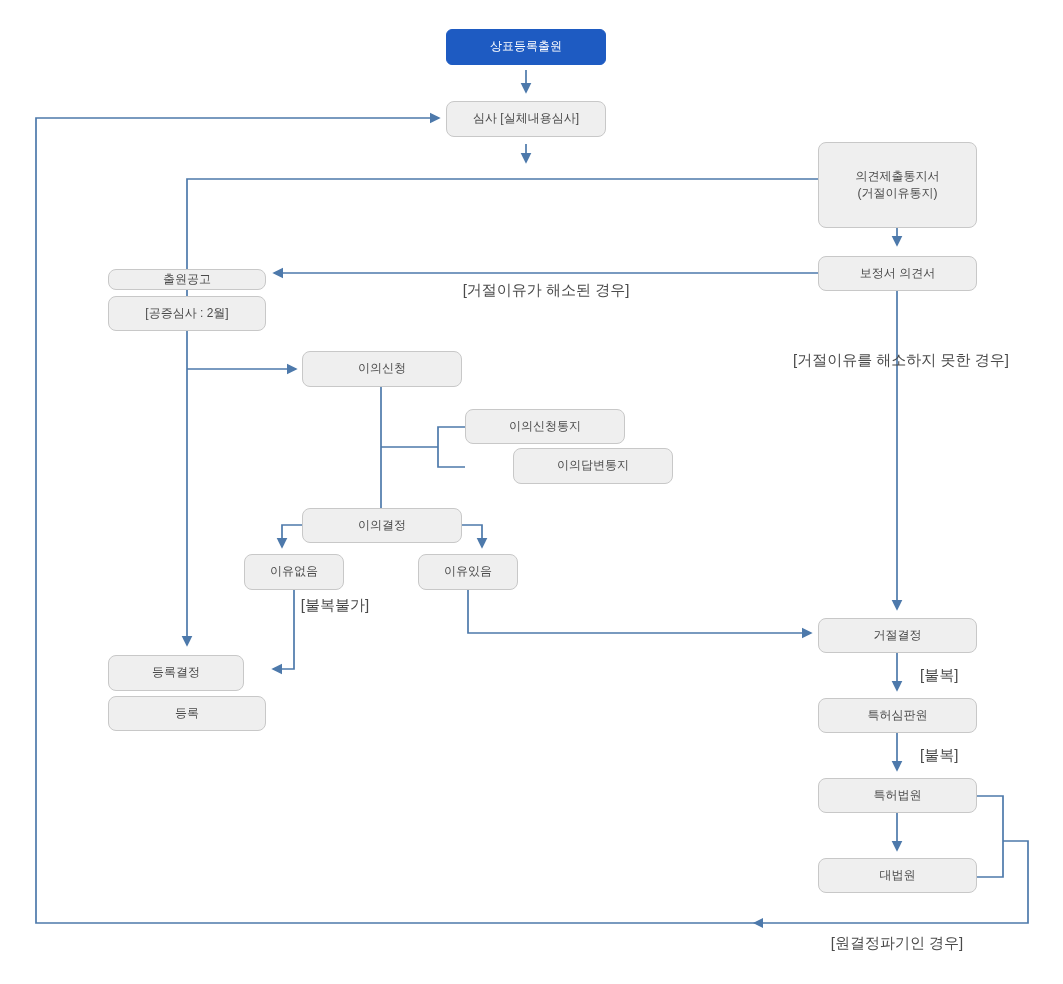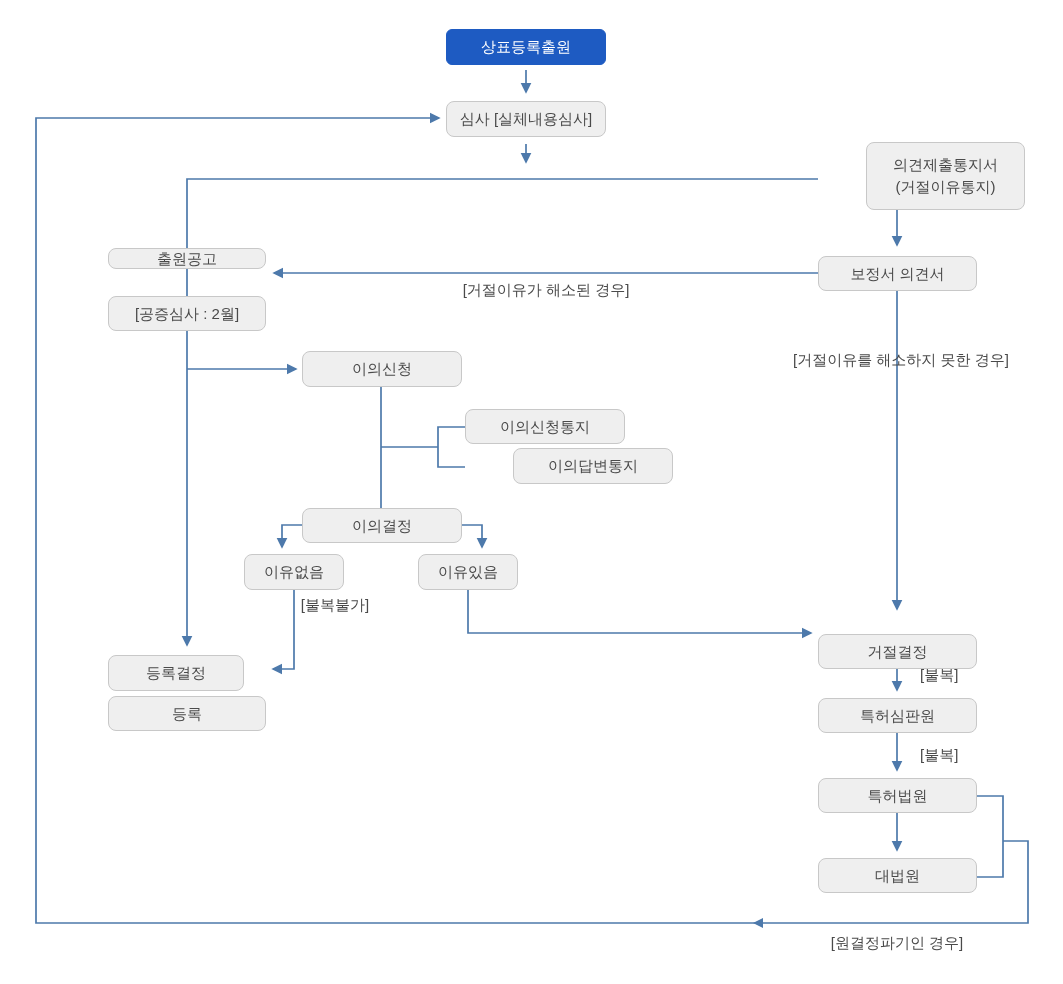--- a/index.html
+++ b/index.html
@@ -30,21 +30,21 @@
     fill: none;
   }
   svg.edges .arrhead { fill: var(--connector); stroke: none; }
   .node {
     position: absolute;
     box-sizing: border-box;
     background: var(--node-fill);
     border: 1px solid var(--node-border);
     border-radius: 8px;
     color: var(--node-text);
-    font-size: 15px;
+    font-size: 12px;
     display: flex;
     flex-direction: column;
     align-items: center;
     justify-content: center;
     text-align: center;
     white-space: nowrap;
     line-height: 1.45;
   }
   .node.blue {
     background: var(--accent-blue);
@@ -112,26 +112,26 @@
   </svg>
 
   <div class="node blue" style="left:446px; top:29px; width:160px; height:36px;">
     <span>상표등록출원</span>
   </div>
 
   <div class="node" style="left:446px; top:101px; width:160px; height:36px;">
     <span>심사 [실체내용심사]</span>
   </div>
 
-  <div class="node" style="left:818px; top:142px; width:159px; height:68px;margin-left:48px;">
+  <div class="node" style="left:818px; top:142px; width:159px; height:86px;">
     <span>의견제출통지서</span>
     <span>(거절이유통지)</span>
   </div>
 
-  <div class="node" style="left:108px; top:248px; width:158px; height:21px;">
+  <div class="node" style="left:108px; top:269px; width:158px; height:21px;">
     <span>출원공고</span>
   </div>
 
   <div class="node" style="left:108px; top:296px; width:158px; height:35px;">
     <span>[공증심사 : 2월]</span>
   </div>
 
   <div class="node" style="left:818px; top:256px; width:159px; height:35px;">
     <span>보정서 의견서</span>
   </div>
@@ -161,21 +161,21 @@
   </div>
 
   <div class="node" style="left:108px; top:655px; width:136px; height:36px;">
     <span>등록결정</span>
   </div>
 
   <div class="node" style="left:108px; top:696px; width:158px; height:35px;text-align:right;">
     <span>등록</span>
   </div>
 
-  <div class="node" style="left:818px; top:618px; width:159px; height:35px;margin-top:16px;">
+  <div class="node" style="left:818px; top:618px; width:159px; height:35px;">
     <span>거절결정</span>
   </div>
 
   <div class="node" style="left:818px; top:698px; width:159px; height:35px;">
     <span>특허심판원</span>
   </div>
 
   <div class="node" style="left:818px; top:778px; width:159px; height:35px;">
     <span>특허법원</span>
   </div>

